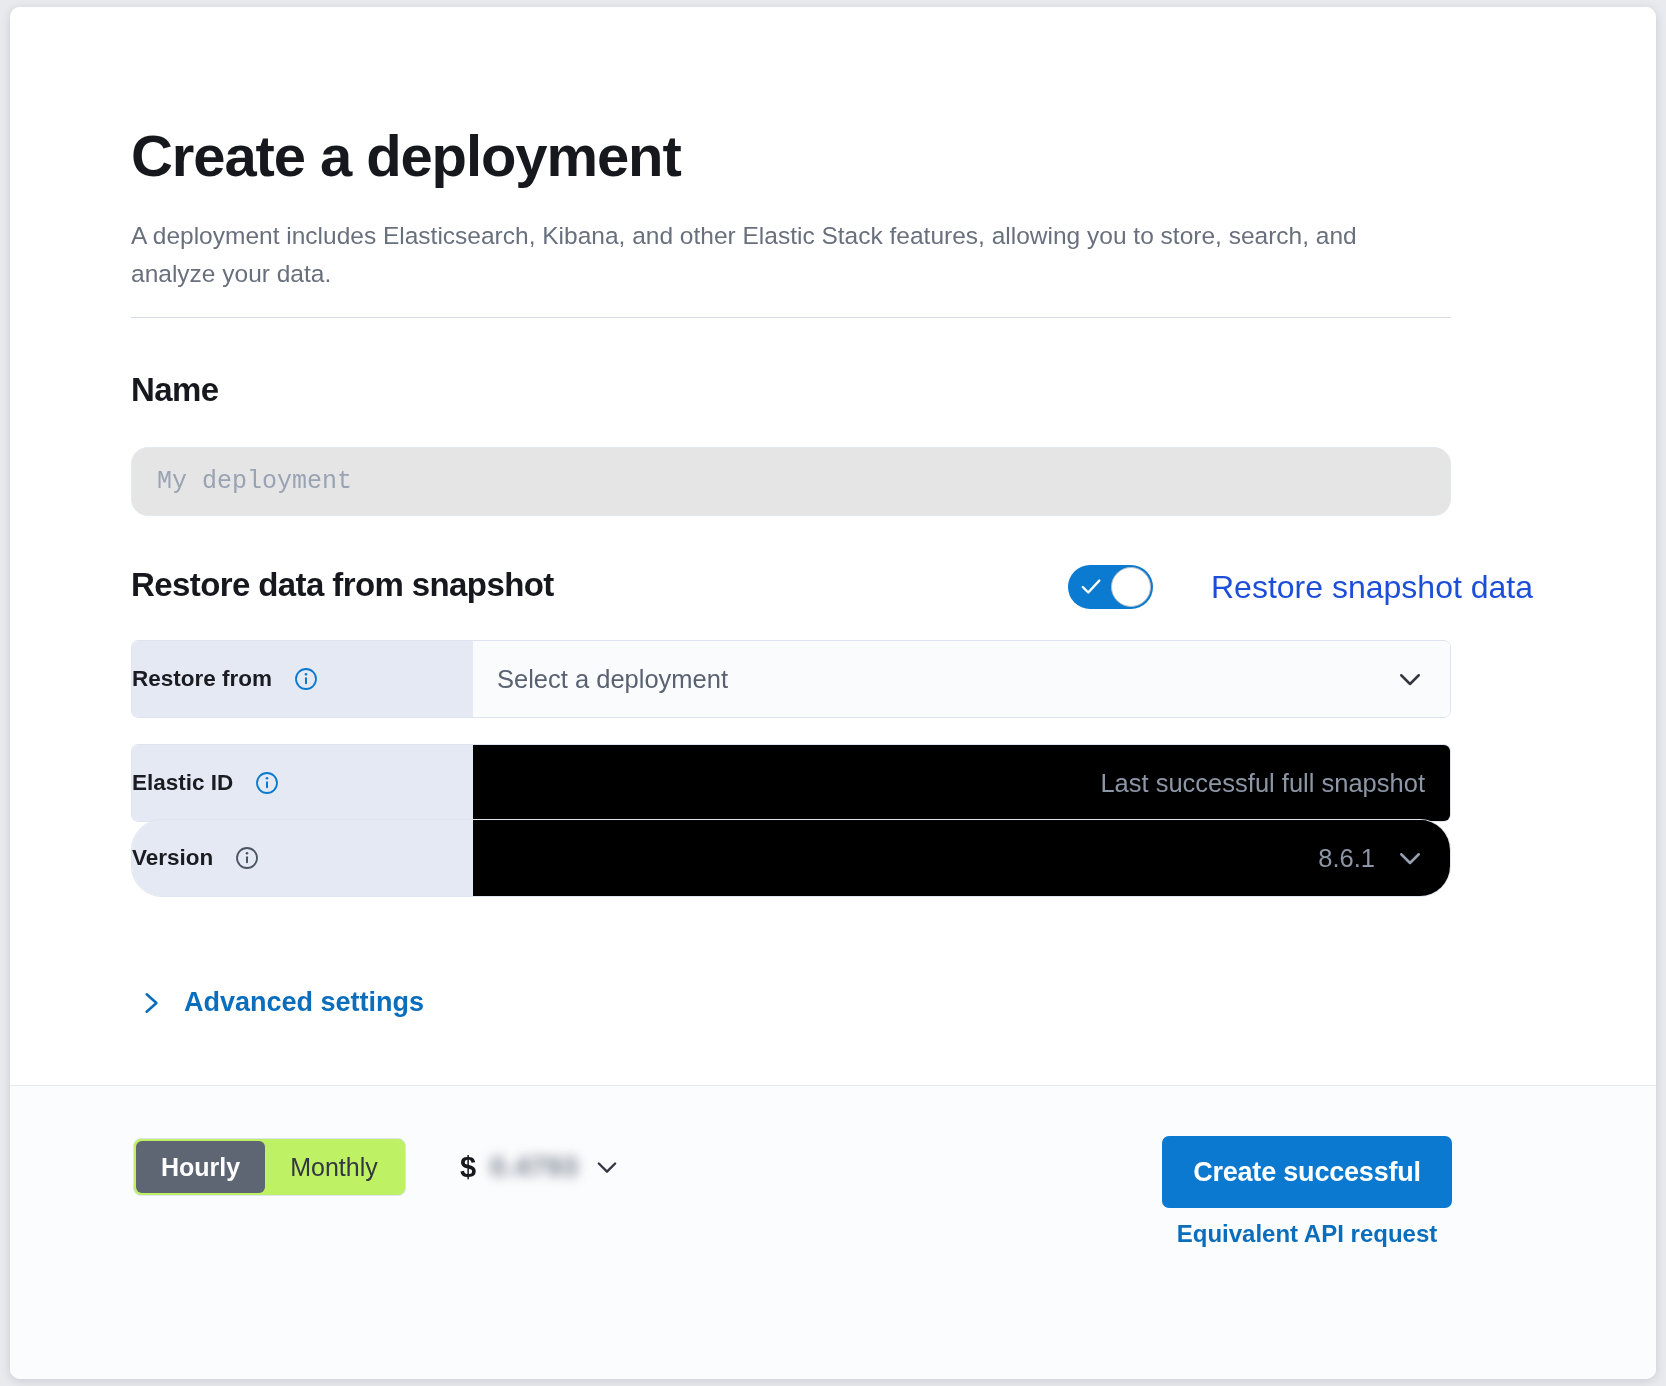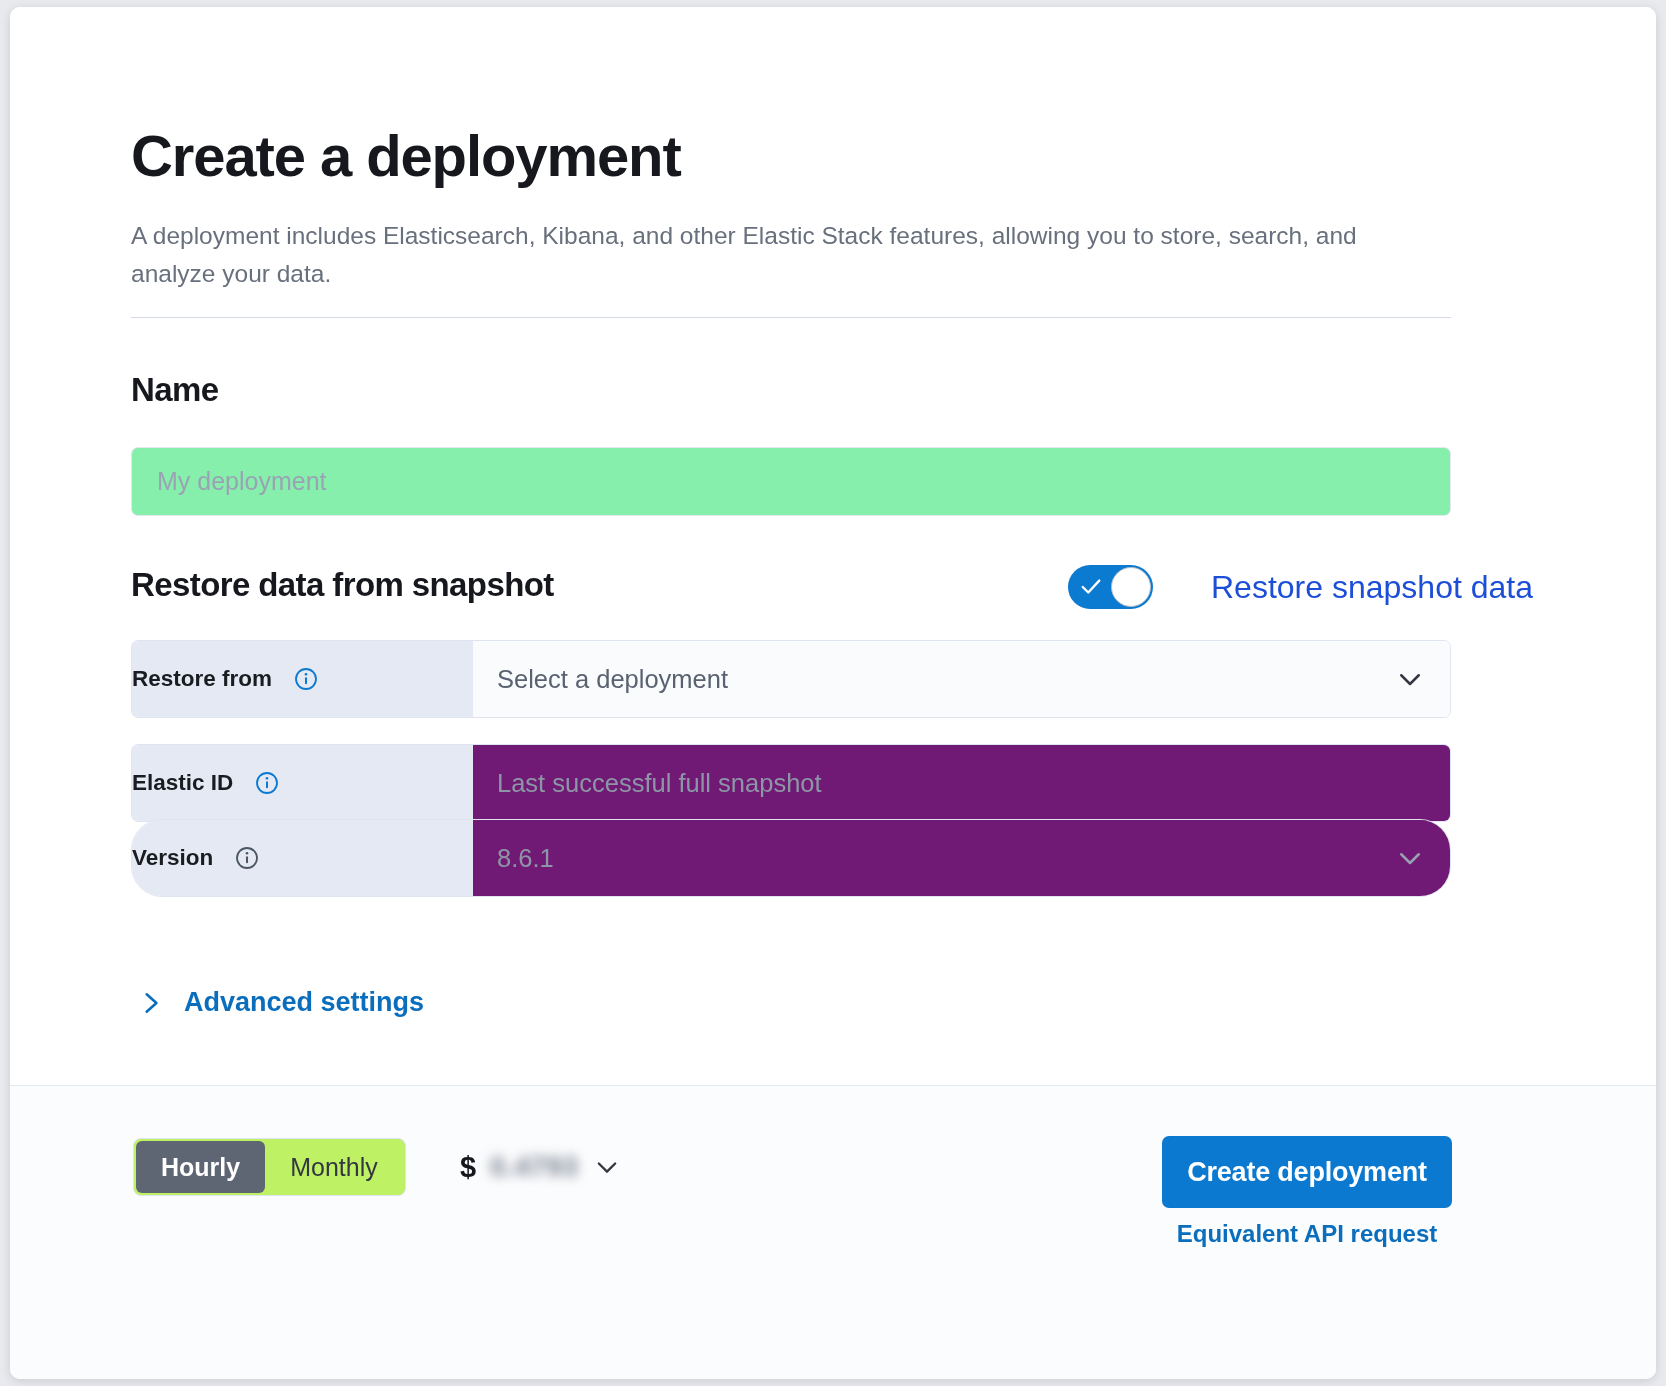--- a/index.html
+++ b/index.html
@@ -76,24 +76,24 @@
   }
   #name-heading { left: 121px; top: 364px; }
 
   .name-input {
     position: absolute;
     left: 121px;
     top: 440px;
     width: 1320px;
     height: 69px;
     box-sizing: border-box;
-    background: #86efac;
+    background: #e5e5e5;
     border: 1px solid #e3e8f1;
-    border-radius: 7px;
-    font-family: Liberation Sans, sans-serif;
+    border-radius: 17px;
+    font-family: Liberation Mono, monospace;
     font-size: 25px;
     color: #343741;
     padding: 0 25px;
     outline: none;
   }
   .name-input::placeholder { color: #9aa3b3; }
 
   
   #restore-heading { left: 121px; top: 559px; }
 
@@ -180,21 +180,21 @@
   .row-value {
     flex: 1;
     display: flex;
     align-items: center;
     justify-content: space-between;
     padding: 0 25px 0 24px;
     box-sizing: border-box;
     background: #f9fbfd;
     gap: 20px;
   }
-  .row-value.disabled { background: #701a75; }
+  .row-value.disabled { background: #000000; justify-content: flex-end; }
   .row-value-text {
     font-size: 25.5px;
     color: #5a6271;
     white-space: nowrap;
   }
   .row-value.disabled .row-value-text { color: #8d96a6; }
 
   .chev-down {
     width: 30px;
     height: 30px;
@@ -404,18 +404,18 @@
     </div>
 
     <div class="price-wrap">
       <span class="price-dollar">$</span>
       <span class="price-blur">0.4793</span>
       <svg class="price-chev" viewBox="0 0 24 24" fill="none" stroke="#343741" stroke-width="2" stroke-linecap="round" stroke-linejoin="round">
         <polyline points="5,9 12,16 19,9"></polyline>
       </svg>
     </div>
 
-    <button class="create-btn">Create deployment</button>
+    <button class="create-btn">Create successful</button>
     <div class="api-link">Equivalent API request</div>
 
   </div>
 
 </div>
 
 </body></html>

